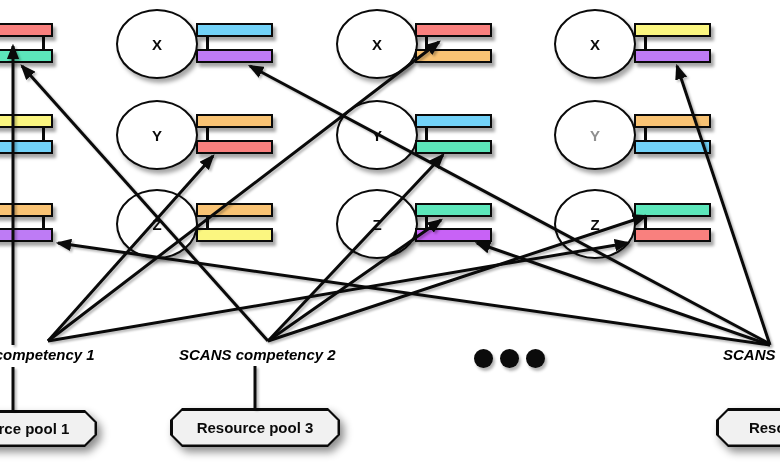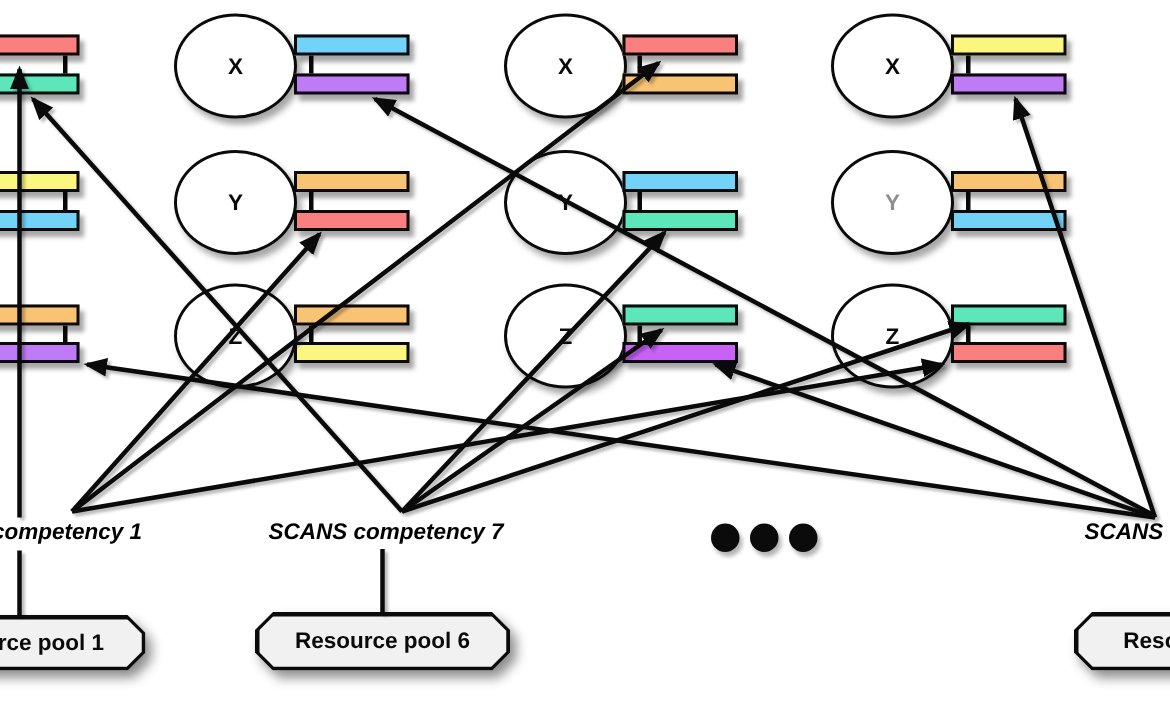--- a/index.html
+++ b/index.html
@@ -116,32 +116,32 @@
     <div class="bar" style="left: 634px; top: 23px; width: 77px; height: 14px; background: rgb(251, 246, 128);"></div>
     <div class="bar" style="left: 634px; top: 49px; width: 77px; height: 14px; background: rgb(190, 123, 245);"></div>
     <div class="bar-connector" style="left: 644px; top: 35px; height: 16px;"></div>
     <div class="bar" style="left: 634px; top: 114px; width: 77px; height: 14px; background: rgb(249, 195, 116);"></div>
     <div class="bar" style="left: 634px; top: 140px; width: 77px; height: 14px; background: rgb(114, 210, 248);"></div>
     <div class="bar-connector" style="left: 644px; top: 126px; height: 16px;"></div>
     <div class="bar" style="left: 634px; top: 203px; width: 77px; height: 14px; background: rgb(92, 230, 186);"></div>
     <div class="bar" style="left: 634px; top: 228px; width: 77px; height: 14px; background: rgb(249, 128, 126);"></div>
     <div class="bar-connector" style="left: 644px; top: 215px; height: 15px;"></div>
     <div class="comp-label" style="left: -62px; top: 346px;">SCANS competency 1</div>
-    <div class="comp-label" style="left: 179px; top: 346px;">SCANS competency 7</div>
+    <div class="comp-label" style="left: 179px; top: 346px;">SCANS competency 2</div>
     <div class="comp-label" style="left: 723px; top: 346px;">SCANS competency</div>
     <div class="dot" style="left: 474px; top: 349px; width: 19px; height: 19px;"></div>
     <div class="dot" style="left: 500px; top: 349px; width: 19px; height: 19px;"></div>
     <div class="dot" style="left: 526px; top: 349px; width: 19px; height: 19px;"></div>
     <div class="pool" style="left: -75px; top: 410px; width: 172px; height: 37px;">
       <div class="pool-outer"></div>
       <div class="pool-inner">Resource pool 1</div>
     </div>
     <div class="pool" style="left: 170px; top: 408px; width: 170px; height: 39px;">
       <div class="pool-outer"></div>
-      <div class="pool-inner">Resource pool 6</div>
+      <div class="pool-inner">Resource pool 3</div>
     </div>
     <div class="pool" style="left: 716px; top: 408px; width: 170px; height: 39px;">
       <div class="pool-outer"></div>
       <div class="pool-inner">Resource pool</div>
     </div>
     <svg class="arrow-layer" width="780" height="470">
       <defs>
         <marker id="ah" viewBox="0 0 10 8" refX="8.5" refY="4" markerWidth="5.2" markerHeight="4.2" orient="auto">
           <path d="M0,0 L10,4 L0,8 Z" fill="#0A0A0A"></path>
         </marker>

